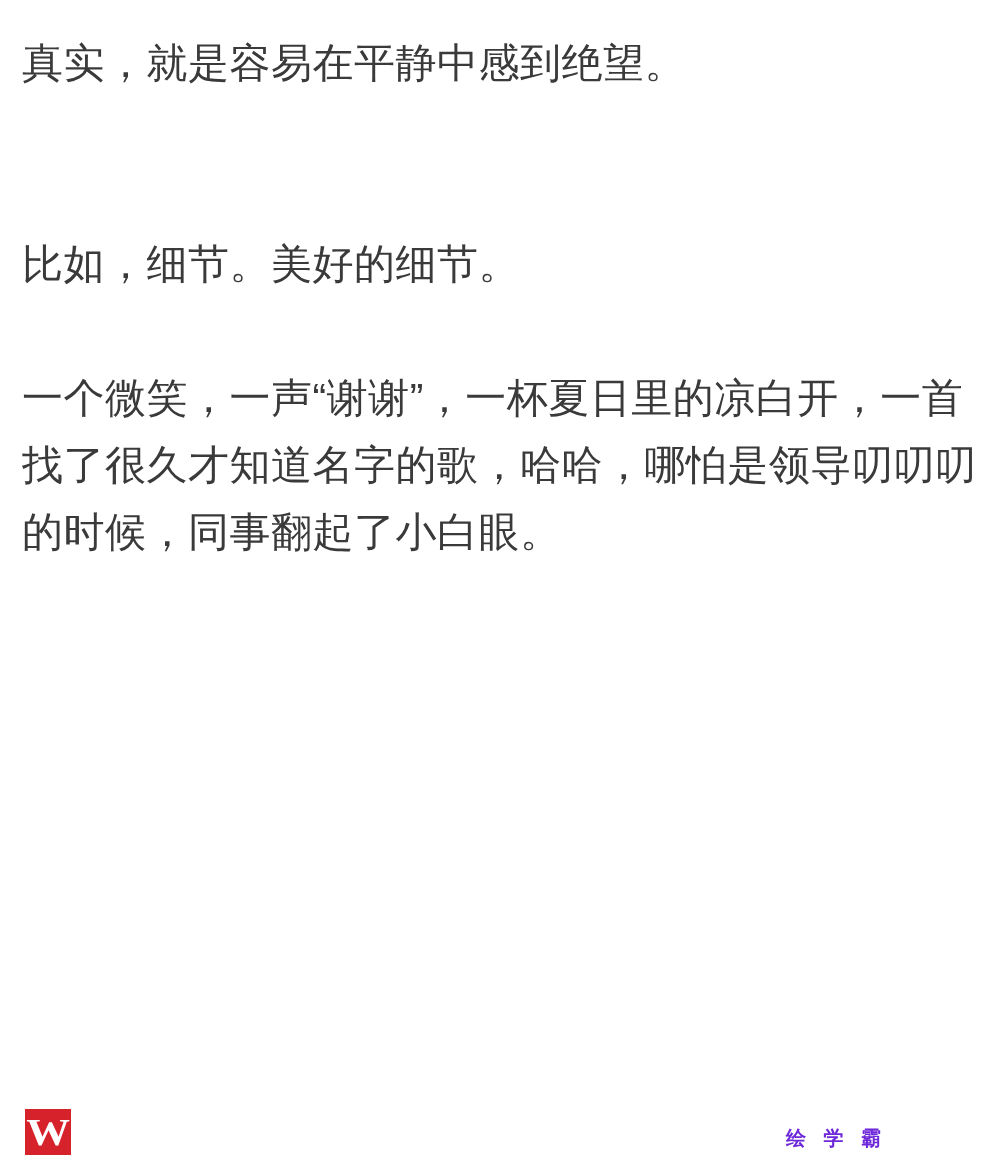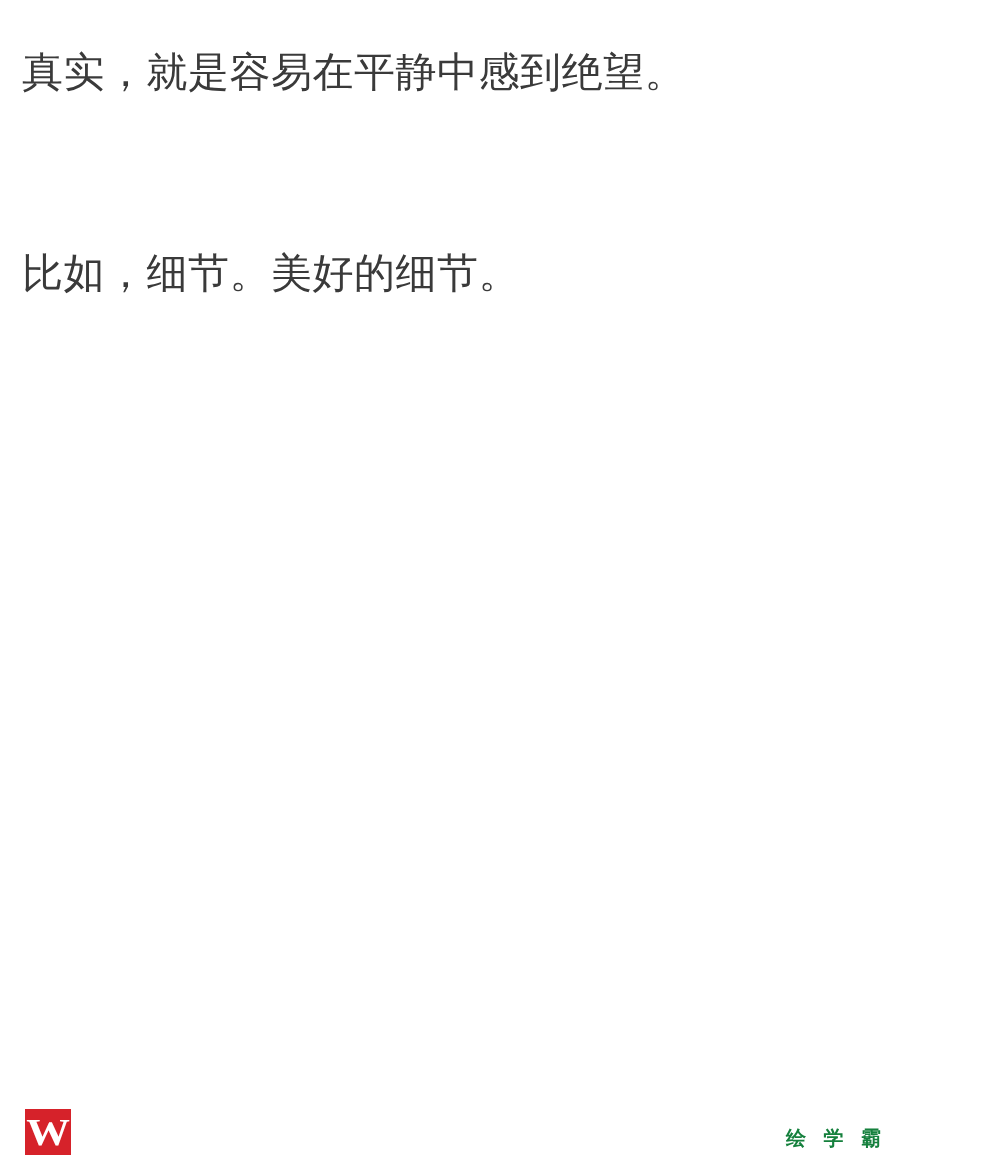--- a/index.html
+++ b/index.html
@@ -12,21 +12,21 @@
     height: 1172px;
     position: relative;
     overflow: hidden;
     font-family: "Liberation Sans", "DejaVu Sans", sans-serif;
   }
   .page {
     position: relative;
     width: 1007px;
     height: 1172px;
     box-sizing: border-box;
-    padding: 39px 22px 0 22px;
+    padding: 30px 22px 0 22px;
     background: #ffffff;
   }
   .para {
     color: #3a3a3a;
     font-size: 41px;
     line-height: 67px;
     letter-spacing: 0.5px;
     font-weight: 400;
     margin: 0;
     white-space: pre-wrap;
@@ -52,40 +52,41 @@
     font-weight: 700;
     font-family: "Liberation Serif", serif;
     line-height: 1;
     transform: scaleX(1.15);
   }
   
   .wm-text {
     position: absolute;
     right: 120px;
     bottom: 20px;
-    color: #15803d;
+    color: #6d28d9;
     font-size: 20px;
     font-weight: 700;
     letter-spacing: 6px;
     white-space: nowrap;
   }
 </style>
 </head>
 <body>
 
 <div class="page">
 
   <p class="para">真实，就是容易在平静中感到绝望。</p>
   <div class="gap-lg"></div>
 
   <div class="gap-lg"></div>
 
   <p class="para">比如，细节。美好的细节。</p>
   <div class="gap-lg"></div>
 
+  <p class="para">一个微笑，一声“谢谢”，一杯夏日里的凉白开，一首找了很久才知道名字的歌，哈哈，哪怕是领导叨叨叨的时候，同事翻起了小白眼。</p>
   <div class="gap-lg"></div>
 
   <div class="gap-lg"></div>
 
 
   <div class="wm-logo">
     <span>W</span>
   </div>
 
   <div class="wm-text">绘 学 霸</div>

